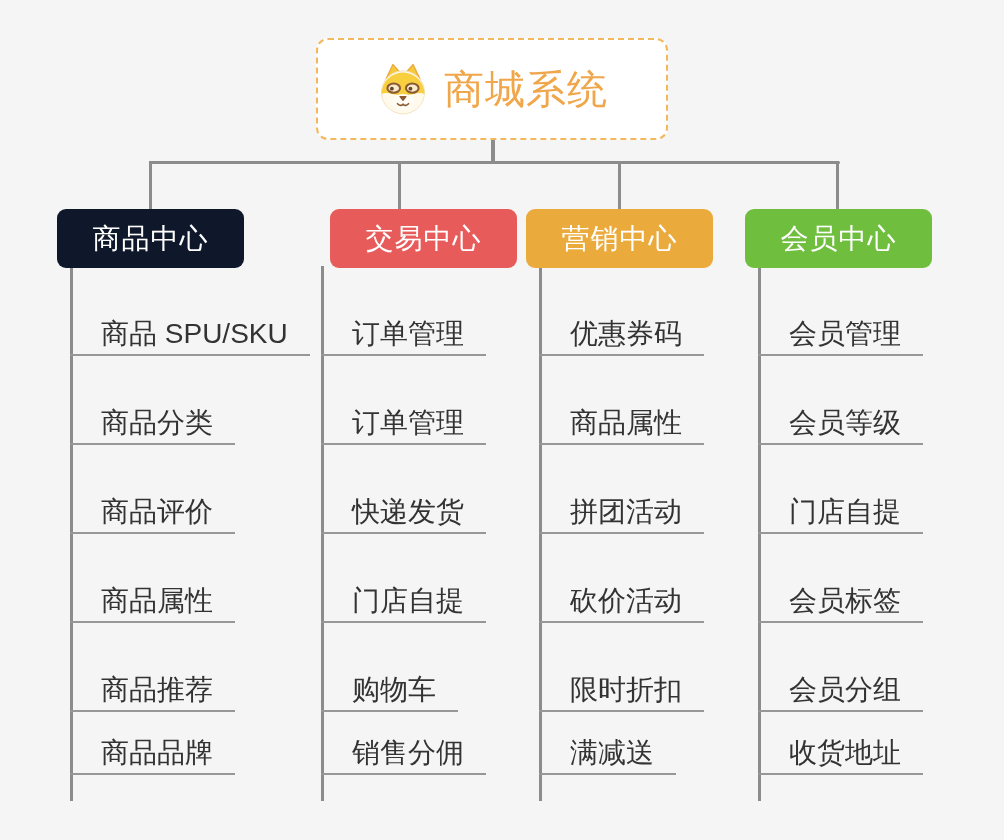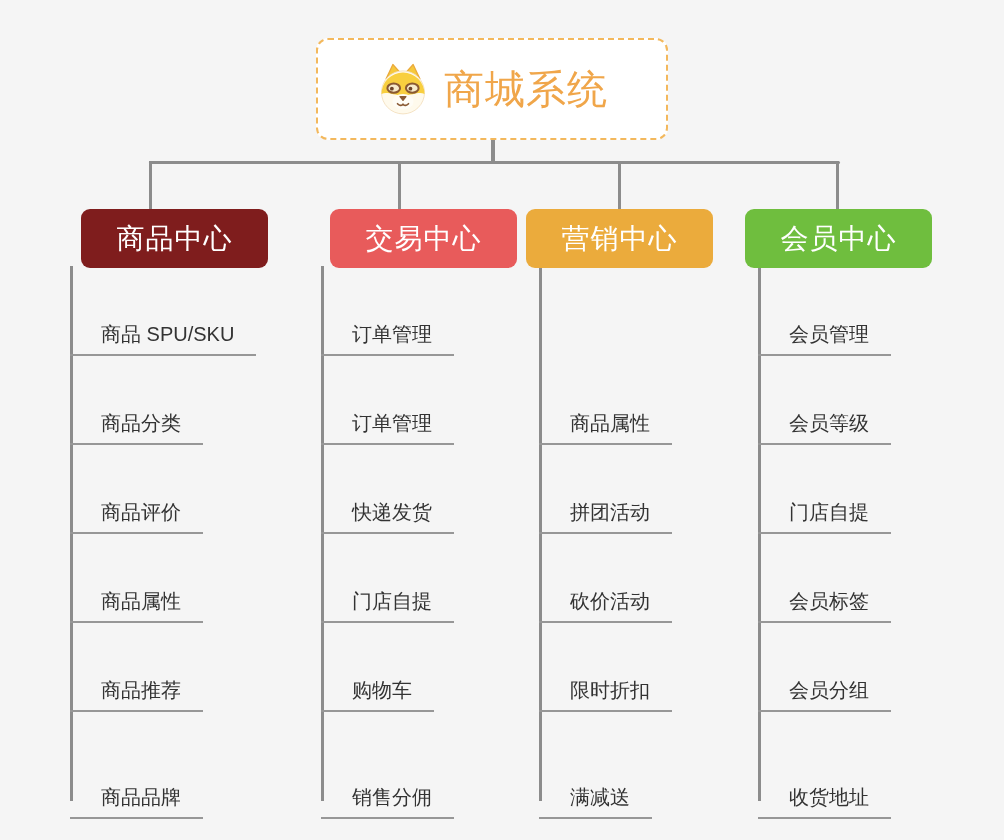--- a/index.html
+++ b/index.html
@@ -50,28 +50,28 @@
   .branch-node.c0 { left: 57px; }  .branch-node.c1 { left: 306px; margin-left: 24px; }
   .branch-node.c2 { left: 526px; } .branch-node.c3 { left: 745px; }
 
   
   .leaf {
     position: absolute;
     display: inline-block;
     padding: 0 22px 7px 31px;
     border-bottom: 2px solid var(--underline-color, #979797);
     color: var(--item-text, #333333);
-    font-size: 20px; line-height: 26px;
+    font-size: 28px; line-height: 26px;
     white-space: nowrap;
   }
   .leaf.c0 { left: 70px; }  .leaf.c1 { left: 321px; }
   .leaf.c2 { left: 539px; } .leaf.c3 { left: 758px; font-family: Liberation Serif, serif; }
   .leaf.r0 { top: 321px; } .leaf.r1 { top: 410px; }
   .leaf.r2 { top: 499px; } .leaf.r3 { top: 588px; }
-  .leaf.r4 { top: 677px; } .leaf.r5 { top: 784px; }
+  .leaf.r4 { top: 677px; } .leaf.r5 { top: 740px; }
 </style>
 </head>
 <body style="background: rgb(245, 245, 245);">
 
 <div class="canvas">
 
   <div class="line root-stub"></div>
   <div class="line h-bar"></div>
   <div class="line drop c0"></div>
   <div class="line drop c1"></div>
@@ -99,21 +99,21 @@
       <circle cx="18.8" cy="31.6" r="2.3" fill="#6b4429"></circle>
       <circle cx="40.8" cy="31.6" r="2.3" fill="#6b4429"></circle>
 
       <path d="M28.5,41 h7 l-3.5,4.5 z" fill="#8a5a33" stroke="#8a5a33" stroke-width="1.5" stroke-linejoin="round"></path>
 
       <path d="M25.5,49.5 q3.3,3.6 6.5,0.6 q3.2,3 6.5,-0.6" fill="none" stroke="#8a5a33" stroke-width="2" stroke-linecap="round"></path>
     </svg>
     <span class="root-title">商城系统</span>
   </div>
 
-  <div class="branch-node c0" style="background: #7f1d1d; margin-left: 24px;">
+  <div class="branch-node c0" style="background: #0f172a;">
     <span>商品中心</span>
   </div>
   <div class="branch-node c1" style="background: rgb(232, 91, 91);">
     <span>交易中心</span>
   </div>
   <div class="branch-node c2" style="background: rgb(235, 171, 60);">
     <span>营销中心</span>
   </div>
   <div class="branch-node c3" style="background: rgb(111, 190, 62);">
     <span>会员中心</span>
@@ -126,20 +126,21 @@
   <div class="leaf c0 r3">商品属性</div>
   <div class="leaf c0 r5">商品品牌</div>
 
   <div class="leaf c1 r0">订单管理</div>
   <div class="leaf c1 r1">订单管理</div>
   <div class="leaf c1 r2">快递发货</div>
   <div class="leaf c1 r3">门店自提</div>
   <div class="leaf c1 r4">购物车</div>
   <div class="leaf c1 r5">销售分佣</div>
 
+  <div class="leaf c2 r0">优惠券码</div>
   <div class="leaf c2 r1">商品属性</div>
   <div class="leaf c2 r2">拼团活动</div>
   <div class="leaf c2 r3">砍价活动</div>
   <div class="leaf c2 r4">限时折扣</div>
   <div class="leaf c2 r5">满减送</div>
 
   <div class="leaf c3 r0">会员管理</div>
   <div class="leaf c3 r1">会员等级</div>
   <div class="leaf c3 r2">门店自提</div>
   <div class="leaf c3 r3">会员标签</div>

